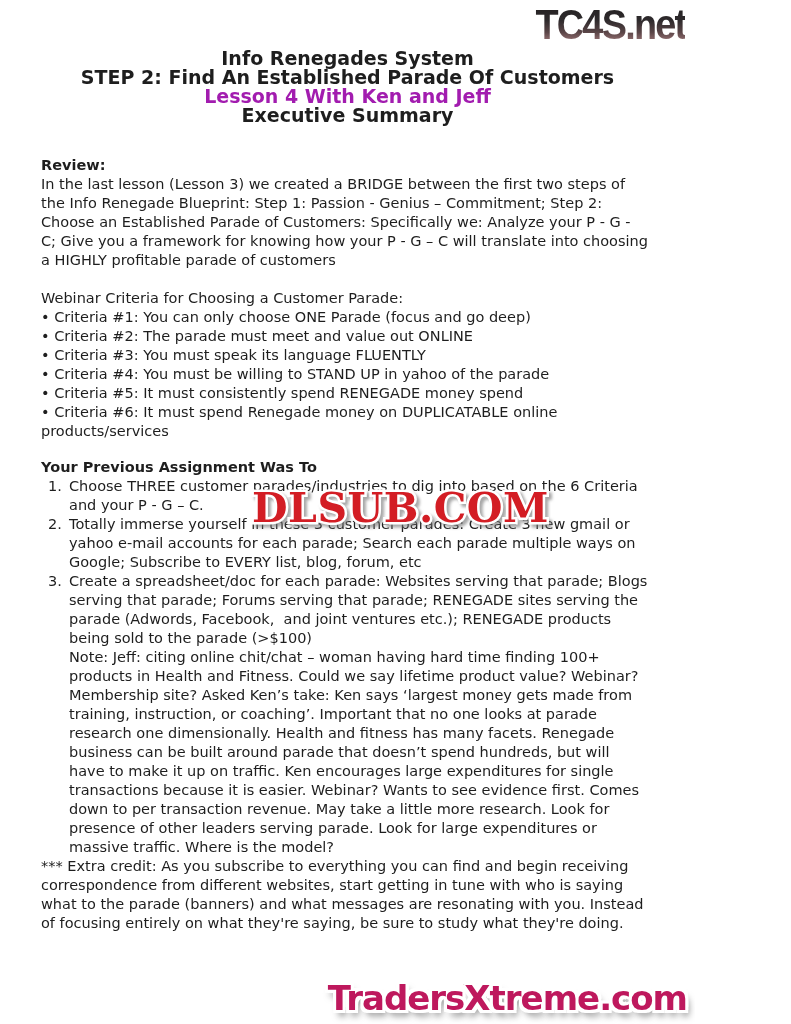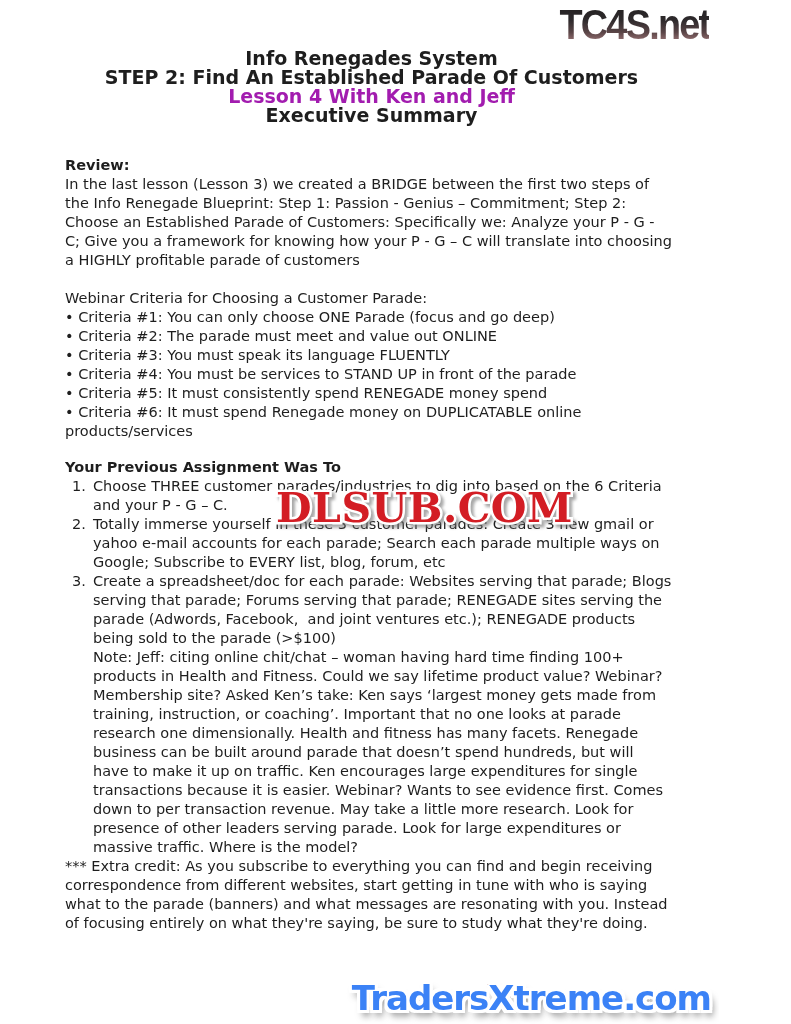--- a/index.html
+++ b/index.html
@@ -6,21 +6,20 @@
   .page {
     position: relative;
     width: 695px;
     height: 1024px;
     background: #ffffff;
     font-family: "DejaVu Sans", sans-serif;
     font-size: 14.5px;
     line-height: 19px;
     color: #1e1e1e;
     overflow: hidden;
-    margin-left: 24px;
   }
   .content { padding: 0 46px 0 41px; }
 
   
   .logo {
     position: absolute;
     top: 1px;
     right: 10px;
     font-family: "Liberation Sans", sans-serif;
     font-weight: bold;
@@ -80,21 +79,21 @@
   
   .wm-footer {
     position: absolute;
     top: 978px;
     right: 8px;
     font-family: "DejaVu Sans", sans-serif;
     font-weight: bold;
     font-size: 34px;
     line-height: 40px;
     letter-spacing: -1px;
-    color: #3b82f6;
+    color: #be185d;
     -webkit-text-stroke: 1.8px #8b2525;
     paint-order: stroke fill;
     text-shadow:
       -3px -3px 0 #ffffff, 3px -3px 0 #ffffff,
       -3px  3px 0 #ffffff, 3px  3px 0 #ffffff,
       -3px  0   0 #ffffff, 3px  0   0 #ffffff,
        0   -3px 0 #ffffff, 0    3px 0 #ffffff,
        3px  6px 7px rgba(120,120,120,0.95);
     white-space: nowrap;
   }
@@ -118,21 +117,21 @@
     <div class="section-review">
       <div class="b">Review:</div>
       <div class="t">In the last lesson (Lesson 3) we created a BRIDGE between the first two steps of the Info Renegade Blueprint: Step 1: Passion - Genius – Commitment; Step 2: Choose an Established Parade of Customers: Specifically we: Analyze your P - G - C; Give you a framework for knowing how your P - G – C will translate into choosing a HIGHLY profitable parade of customers</div>
     </div>
 
     <div class="section-criteria">
       <div class="t">Webinar Criteria for Choosing a Customer Parade:</div>
       <div class="t">• Criteria #1: You can only choose ONE Parade (focus and go deep)</div>
       <div class="t">• Criteria #2: The parade must meet and value out ONLINE</div>
       <div class="t">• Criteria #3: You must speak its language FLUENTLY</div>
-      <div class="t">• Criteria #4: You must be services to STAND UP in front of the parade</div>
+      <div class="t">• Criteria #4: You must be willing to STAND UP in yahoo of the parade</div>
       <div class="t">• Criteria #5: It must consistently spend RENEGADE money spend</div>
       <div class="t">• Criteria #6: It must spend Renegade money on DUPLICATABLE online
 products/services</div>
     </div>
 
     <div class="section-assign">
       <div class="b">Your Previous Assignment Was To</div>
 
       <div class="oli">
         <div class="num">1.</div>

